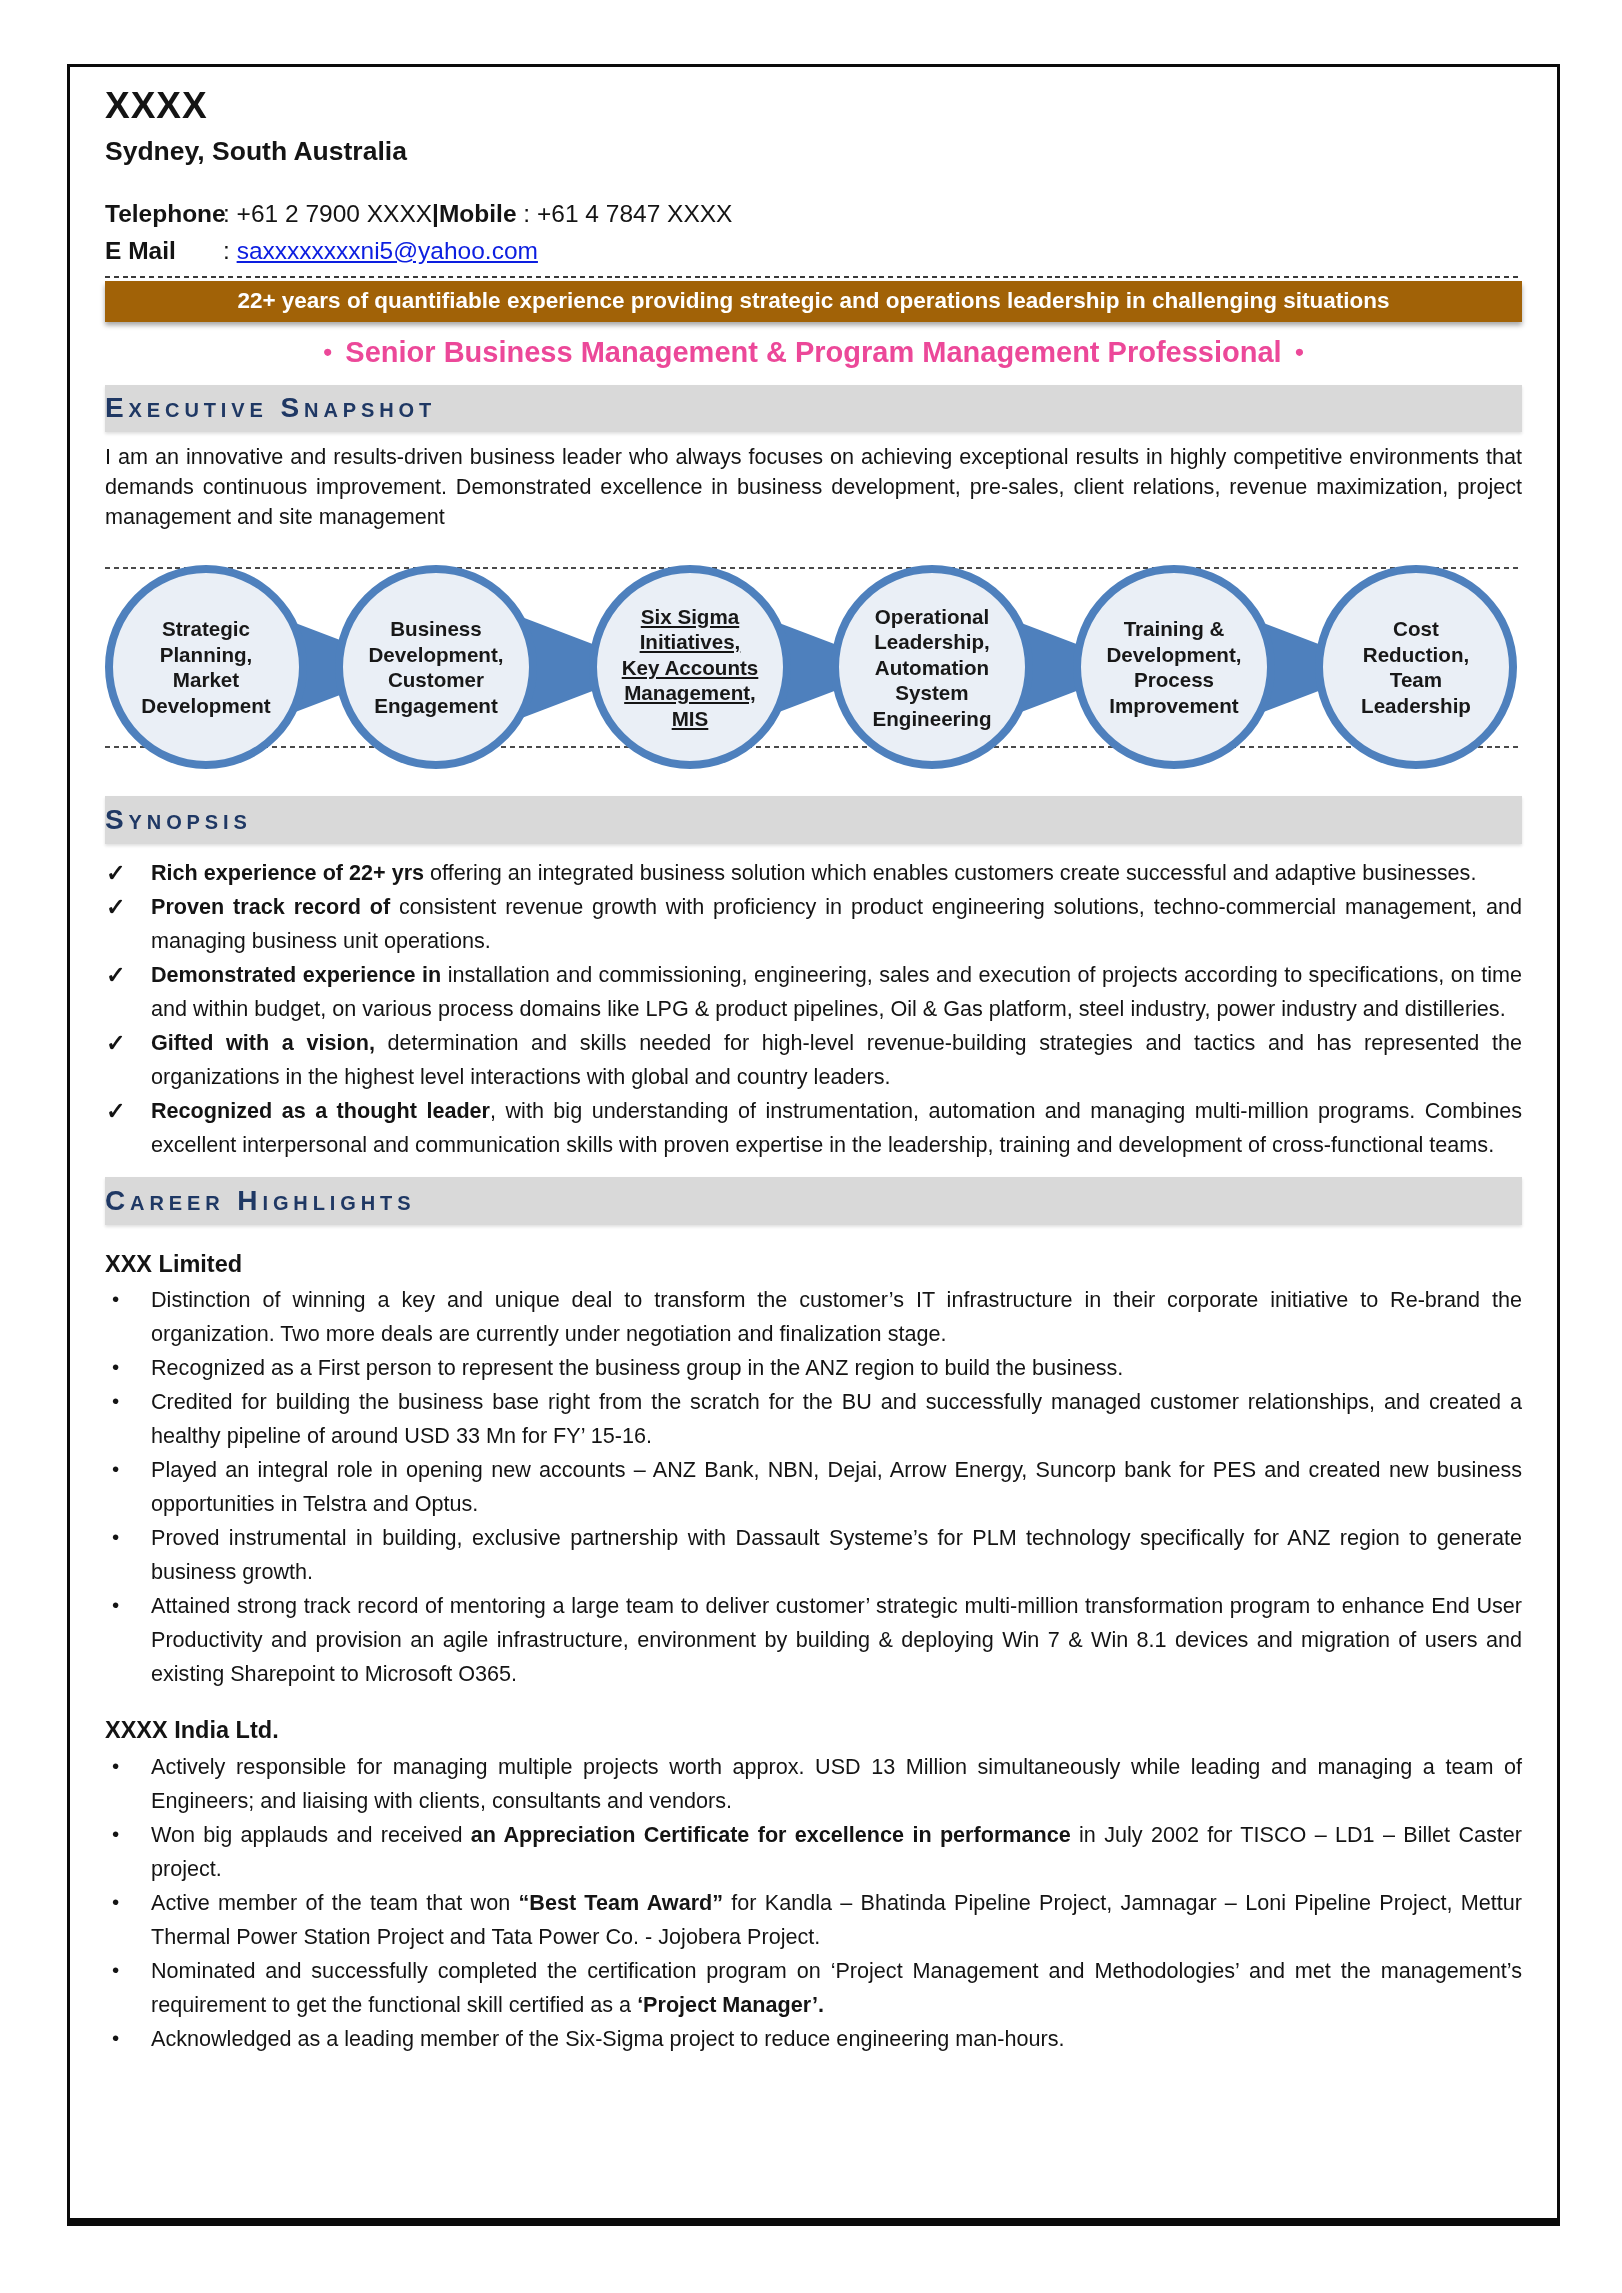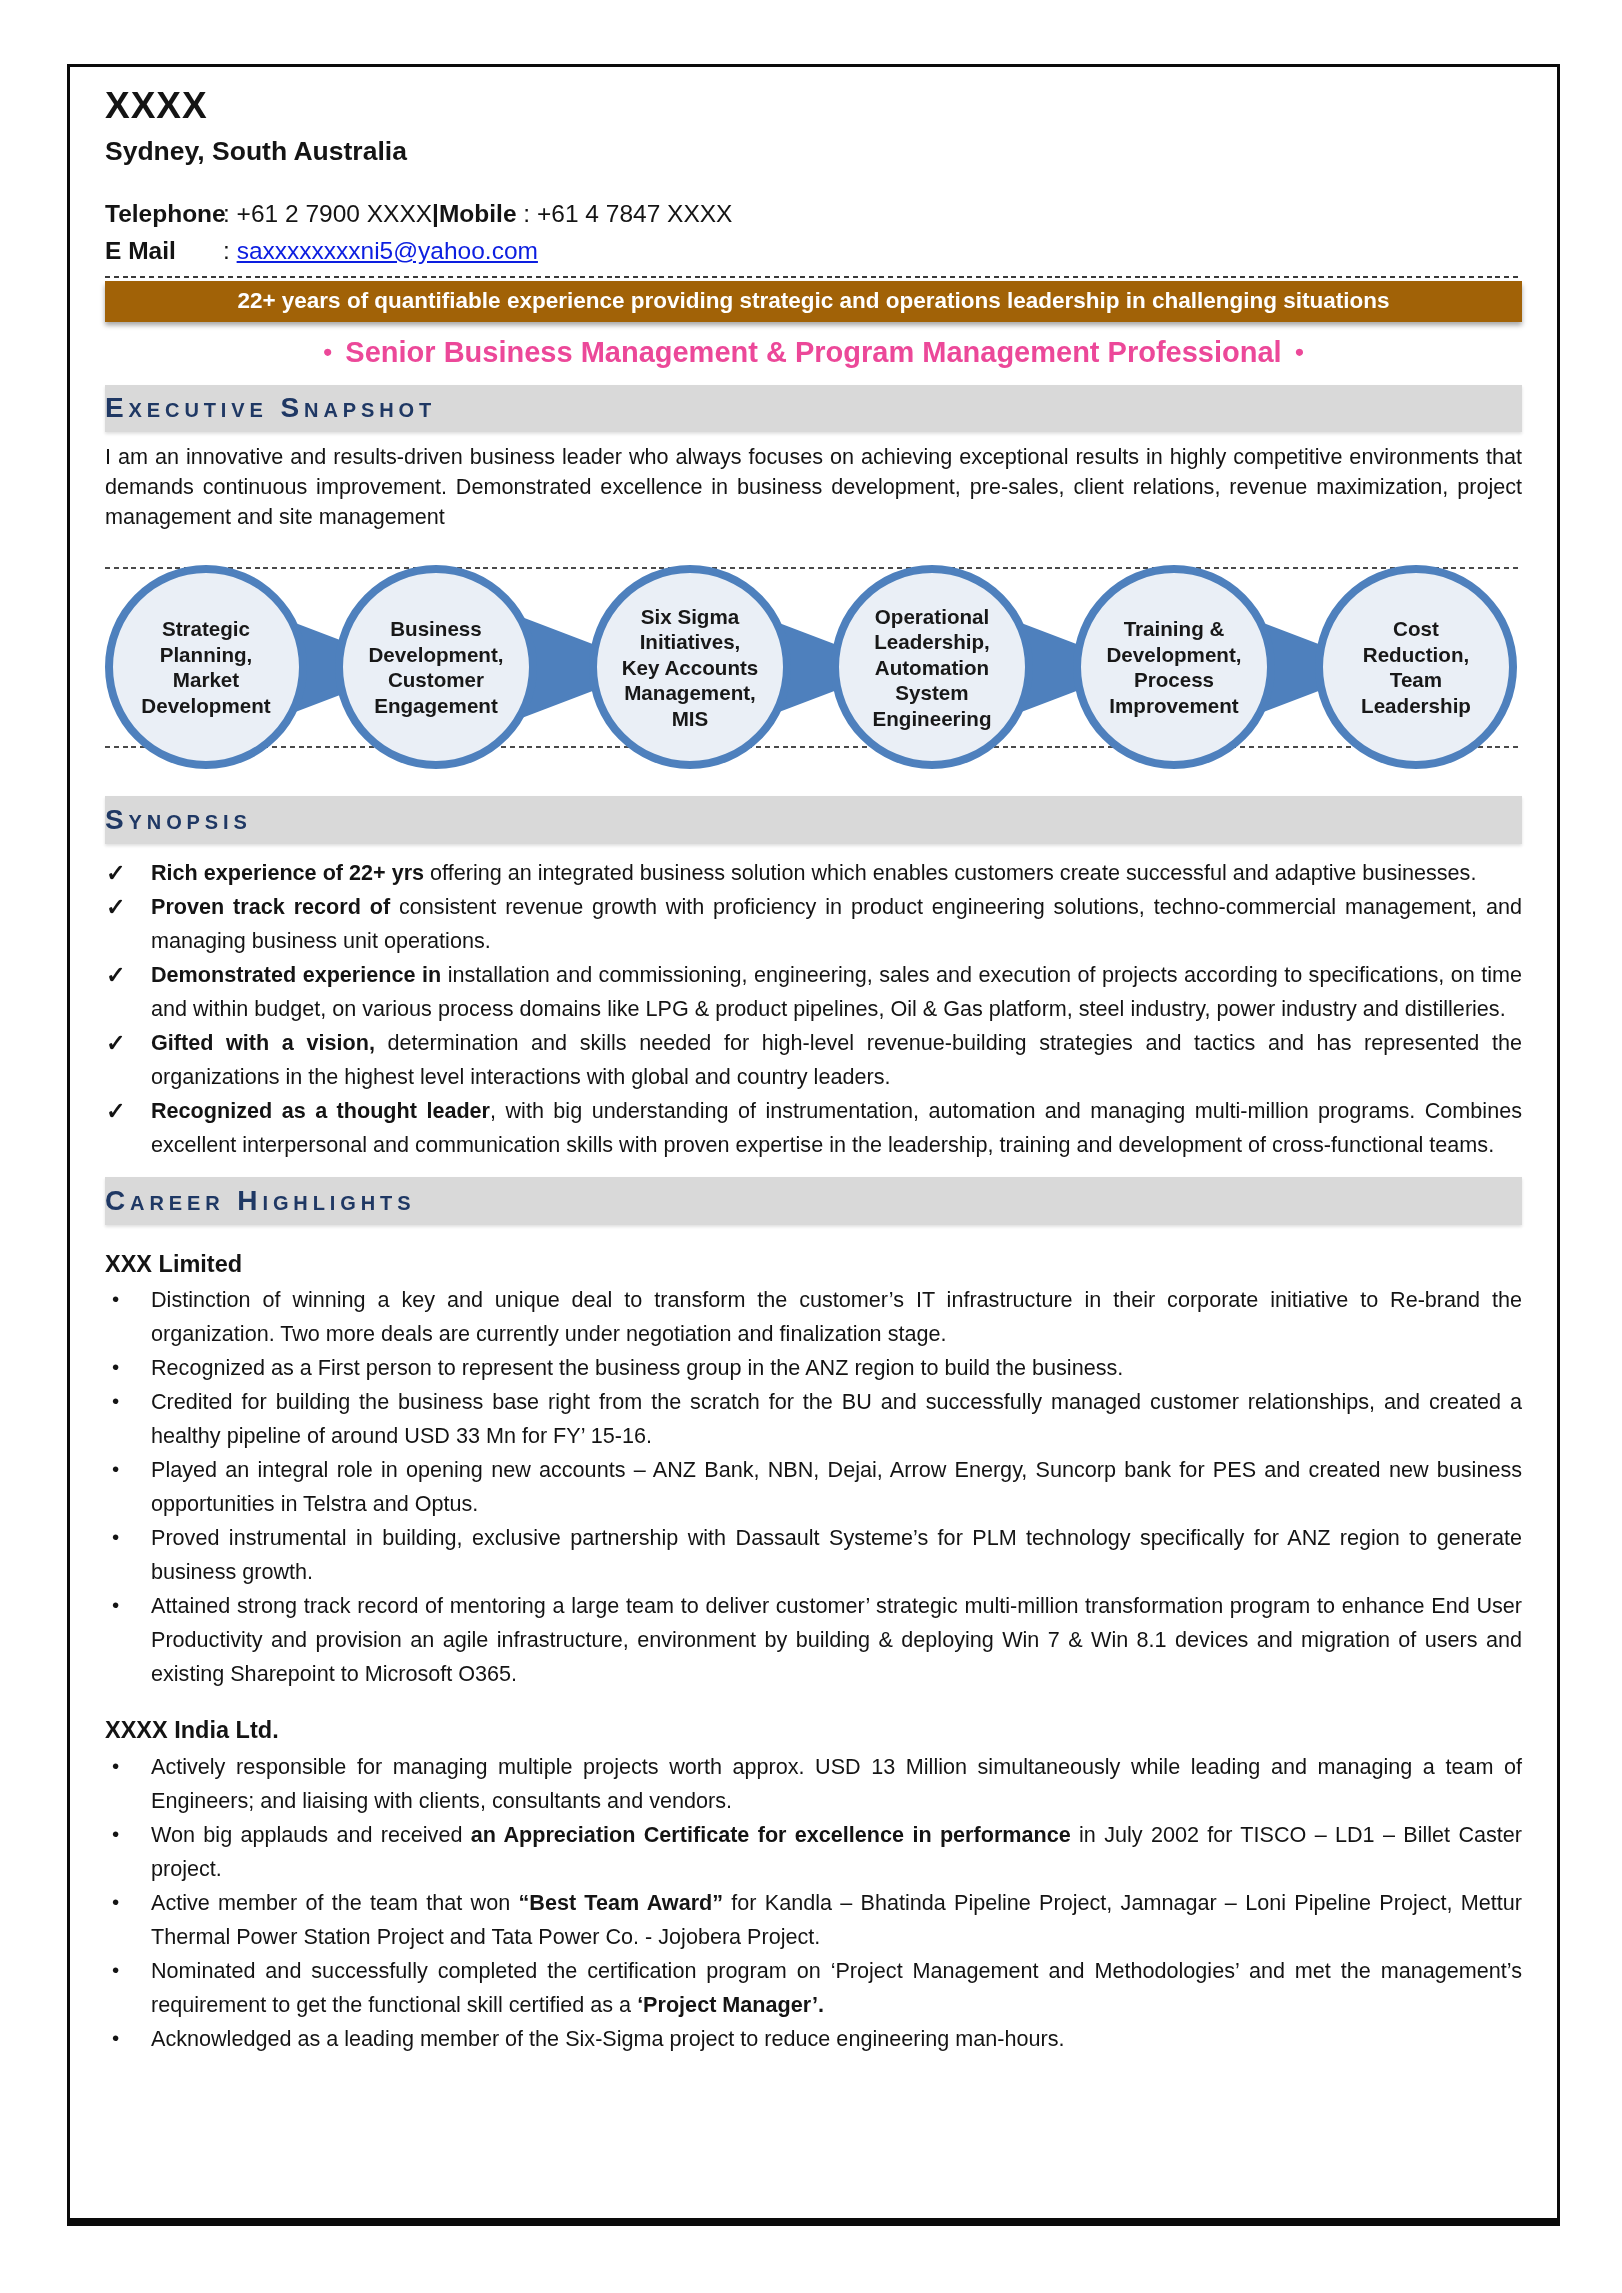--- a/index.html
+++ b/index.html
@@ -109,21 +109,21 @@
 Planning,
 Market
 Development</div>
       </div>
     <div class="node" style="left:230px; z-index:56;">
         <div class="node-label">Business
 Development,
 Customer
 Engagement</div>
       </div>
-    <div class="node" style="left:484px; z-index:54;">
+    <div class="node" style="left:484px; z-index:54;text-decoration:underline;">
         <div class="node-label">Six Sigma
 Initiatives,
 Key Accounts
 Management,
 MIS</div>
       </div>
     <div class="node" style="left:726px; z-index:52;">
         <div class="node-label">Operational
 Leadership,
 Automation

